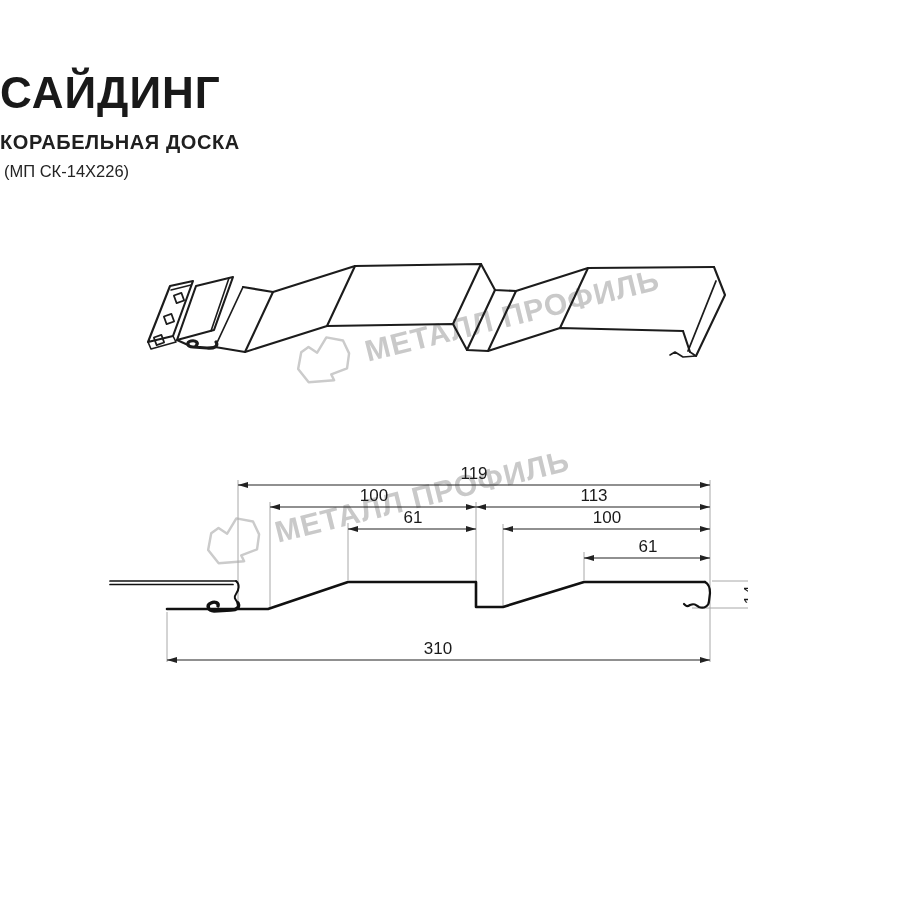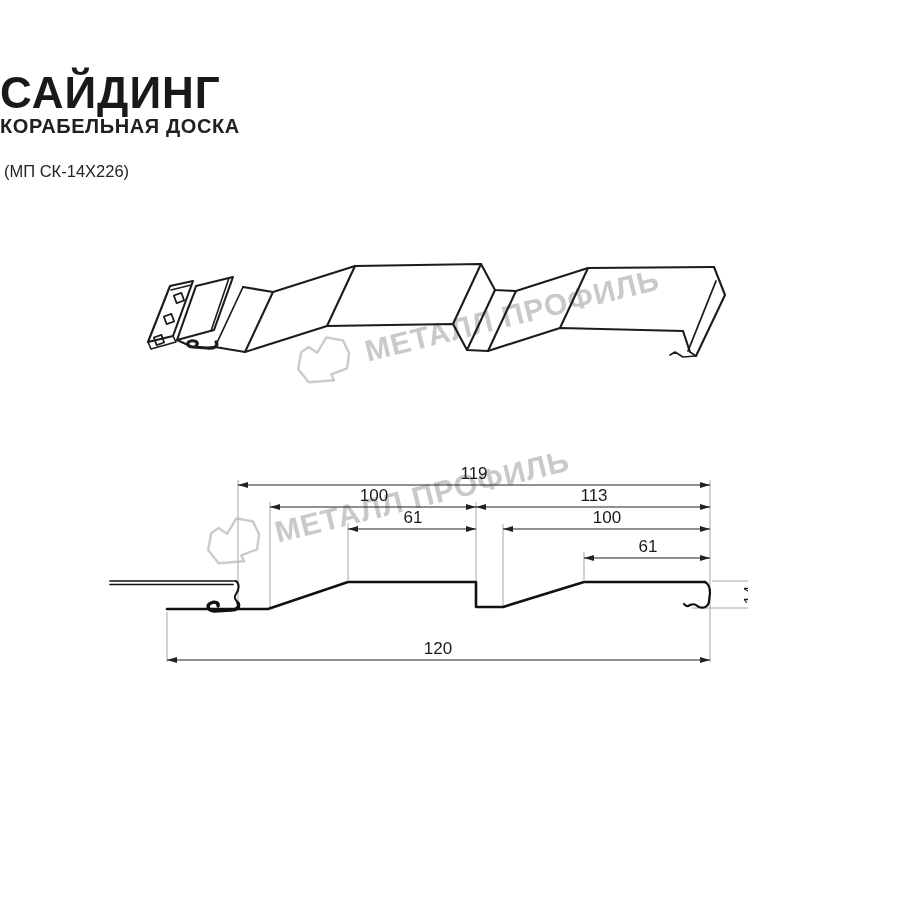--- a/index.html
+++ b/index.html
@@ -1,20 +1,20 @@
 <!DOCTYPE html>
 <html><head>
 <meta charset="utf-8">
 <style>
   html,body{margin:0;padding:0;}
   .page{position:relative;width:748px;height:900px;background:#ffffff;overflow:hidden;
         font-family:"Liberation Sans","DejaVu Sans",sans-serif;color:#1f1f1f;}
   .title{position:absolute;left:0;top:68px;width:900px;font-size:44px;font-weight:800;
          letter-spacing:1px;color:#191919;}
-  .subtitle{position:absolute;left:0;top:115px;width:900px;font-size:20px;font-weight:600;
+  .subtitle{position:absolute;left:0;top:131px;width:900px;font-size:20px;font-weight:600;
             letter-spacing:.6px;color:#202020;}
   .model{position:absolute;left:4px;top:162px;width:900px;font-size:16.5px;font-weight:500;
          color:#242424;}
   
   .thickness{position:absolute;left:0;top:794px;width:900px;text-align:center;font-size:20px;
              font-weight:500;letter-spacing:.4px;color:#202020;z-index:5;}
   
   .wm{position:absolute;display:flex;align-items:center;gap:8px;transform:rotate(-14deg);
       transform-origin:0 50%;z-index:1;white-space:nowrap;}
   .wm-text{font-size:30px;font-weight:700;letter-spacing:1px;color:#c9c9c9;}
@@ -150,16 +150,16 @@
       </g>
     </g>
   </svg>
 
   <div class="dimlbl" style="left:474px;top:465px;">119</div>
   <div class="dimlbl" style="left:374px;top:487px;">100</div>
   <div class="dimlbl" style="left:413px;top:509px;">61</div>
   <div class="dimlbl" style="left:594px;top:487px;">113</div>
   <div class="dimlbl" style="left:607px;top:509px;">100</div>
   <div class="dimlbl" style="left:648px;top:538px;">61</div>
-  <div class="dimlbl" style="left:438px;top:640px;">120</div>
+  <div class="dimlbl" style="left:438px;top:640px;">310</div>
   <div class="dimlbl vert" style="left:750px;top:595px;">14</div>
 
 </div>
 
 </body></html>

